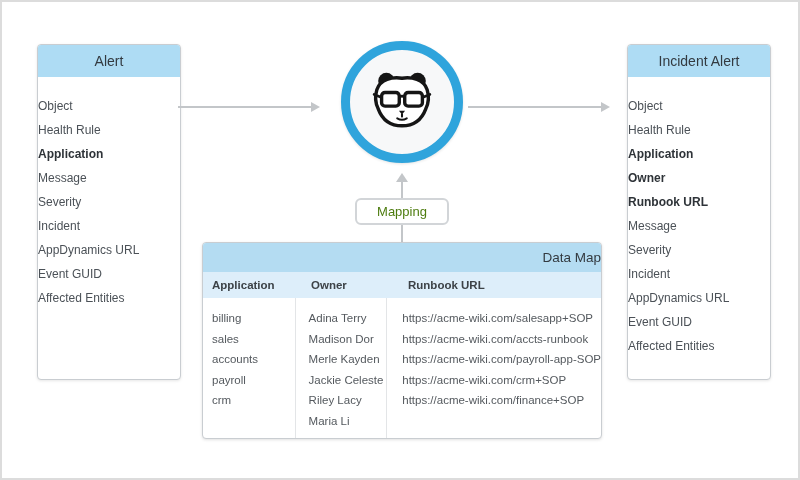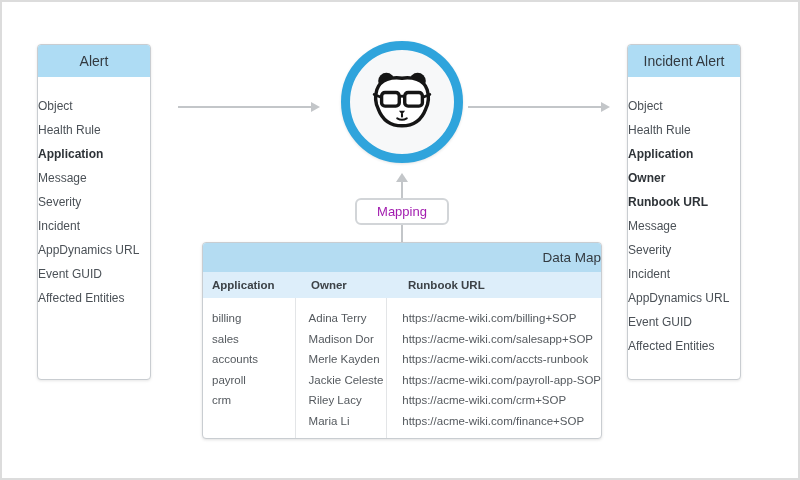--- a/index.html
+++ b/index.html
@@ -10,21 +10,21 @@
     position:relative;
     width:800px; height:480px;
     background:#ffffff;
     border:2px solid #dcdcdc;
     overflow:hidden;
   }
 
   
   .panel {
     position:absolute;
-    width:114px; height:336px; top:42px;
+    width:144px; height:336px; top:42px;
     background:#ffffff;
     border:1px solid #c9cdd1;
     border-radius:4px;
     box-shadow:0 1px 3px rgba(0,0,0,.10);
   }
   .panel.left  { left:35px; }
   .panel.right { left:625px; }
   .panel-header {
     height:32px; line-height:32px;
     background:#aedcf4;
@@ -76,21 +76,21 @@
     border-bottom:9px solid #c3c6c9;
   }
 
   .mapping-box {
     position:absolute; left:353px; top:196px;
     width:94px; height:27px; line-height:24px;
     border:2px solid #d2d5d8;
     border-radius:6px;
     background:#ffffff;
     text-align:center;
-    font-size:13px; color:#a21caf;
+    font-size:13px; color:#4d7c0f;
   }
 
   
   .datamap {
     position:absolute; left:200px; top:240px;
     width:400px; height:197px;
     background:#ffffff;
     border:1px solid #c9cdd1;
     border-radius:4px;
     box-shadow:0 1px 3px rgba(0,0,0,.12);
@@ -202,21 +202,20 @@
       </div>
       <div class="body-col owner">
         <div class="body-cell">Adina Terry</div>
         <div class="body-cell">Madison Dor</div>
         <div class="body-cell">Merle Kayden</div>
         <div class="body-cell">Jackie Celeste</div>
         <div class="body-cell">Riley Lacy</div>
         <div class="body-cell">Maria Li</div>
       </div>
       <div class="body-col url">
-        <div class="body-cell">https://acme-wiki.com/billing+SOP</div>
         <div class="body-cell">https://acme-wiki.com/salesapp+SOP</div>
         <div class="body-cell">https://acme-wiki.com/accts-runbook</div>
         <div class="body-cell">https://acme-wiki.com/payroll-app-SOP</div>
         <div class="body-cell">https://acme-wiki.com/crm+SOP</div>
         <div class="body-cell">https://acme-wiki.com/finance+SOP</div>
       </div>
     </div>
   </div>
 
 </div>

